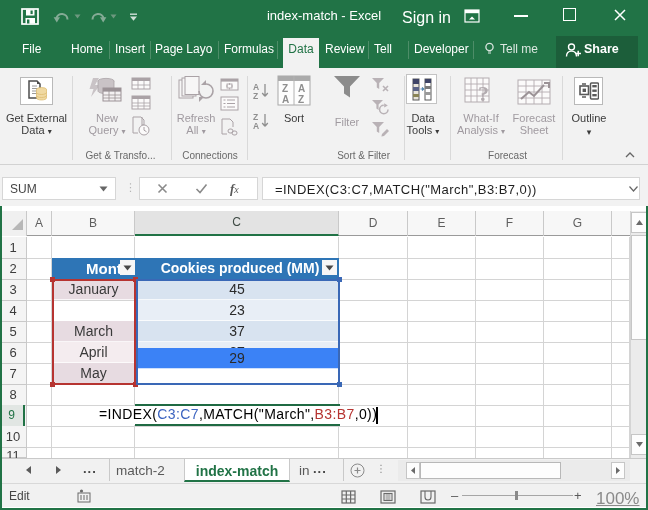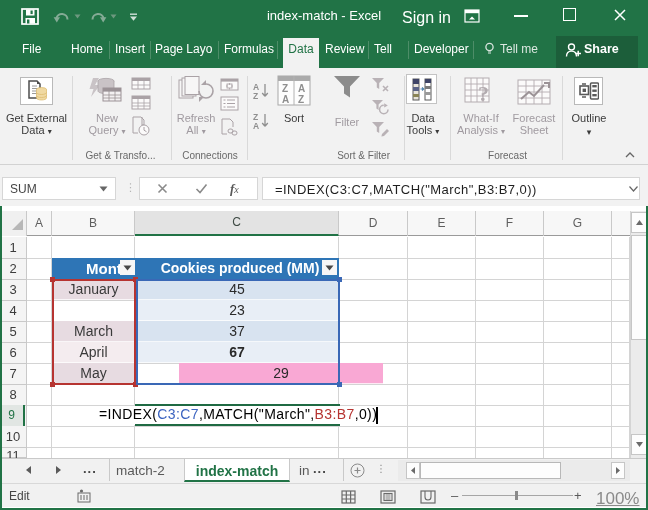--- a/index.html
+++ b/index.html
@@ -338,21 +338,21 @@
 
   <div class="abs bcell" style="top:279px;background:#e7dbe1;">January</div>
   <div class="abs bcell" style="top:321px;background:#e7dbe1;">March</div>
   <div class="abs bcell" style="top:342px;background:#f4ecef;">April</div>
   <div class="abs bcell" style="top:363px;background:#e7dbe1;">May</div>
 
   <div class="abs ccell" style="top:279px;background:#d8e3f0;">45</div>
   <div class="abs ccell" style="top:300px;background:#e8eef6;">23</div>
   <div class="abs ccell" style="top:321px;background:#d8e3f0;">37</div>
   <div class="abs ccell" style="top:342px;background:#e8eef6;font-weight:bold;">67</div>
-  <div class="abs ccell" style="top:363px;background:#f9a8d4;margin-left:44px;">29</div>
+  <div class="abs ccell" style="top:348px;background:#3b82f6;">29</div>
 
   <div class="abs" style="left:52px;top:279px;width:84px;height:106px;border:2px solid #b63431;"></div>
   <div class="abs rh" style="left:50px;top:277px;"></div>
   <div class="abs rh" style="left:133px;top:277px;"></div>
   <div class="abs rh" style="left:50px;top:382px;"></div>
   <div class="abs rh" style="left:133px;top:382px;"></div>
 
   <div class="abs" style="left:136px;top:279px;width:204px;height:106px;border:2px solid #3a68b6;"></div>
   <div class="abs bh" style="left:337px;top:277px;"></div>
   <div class="abs bh" style="left:337px;top:382px;"></div>

